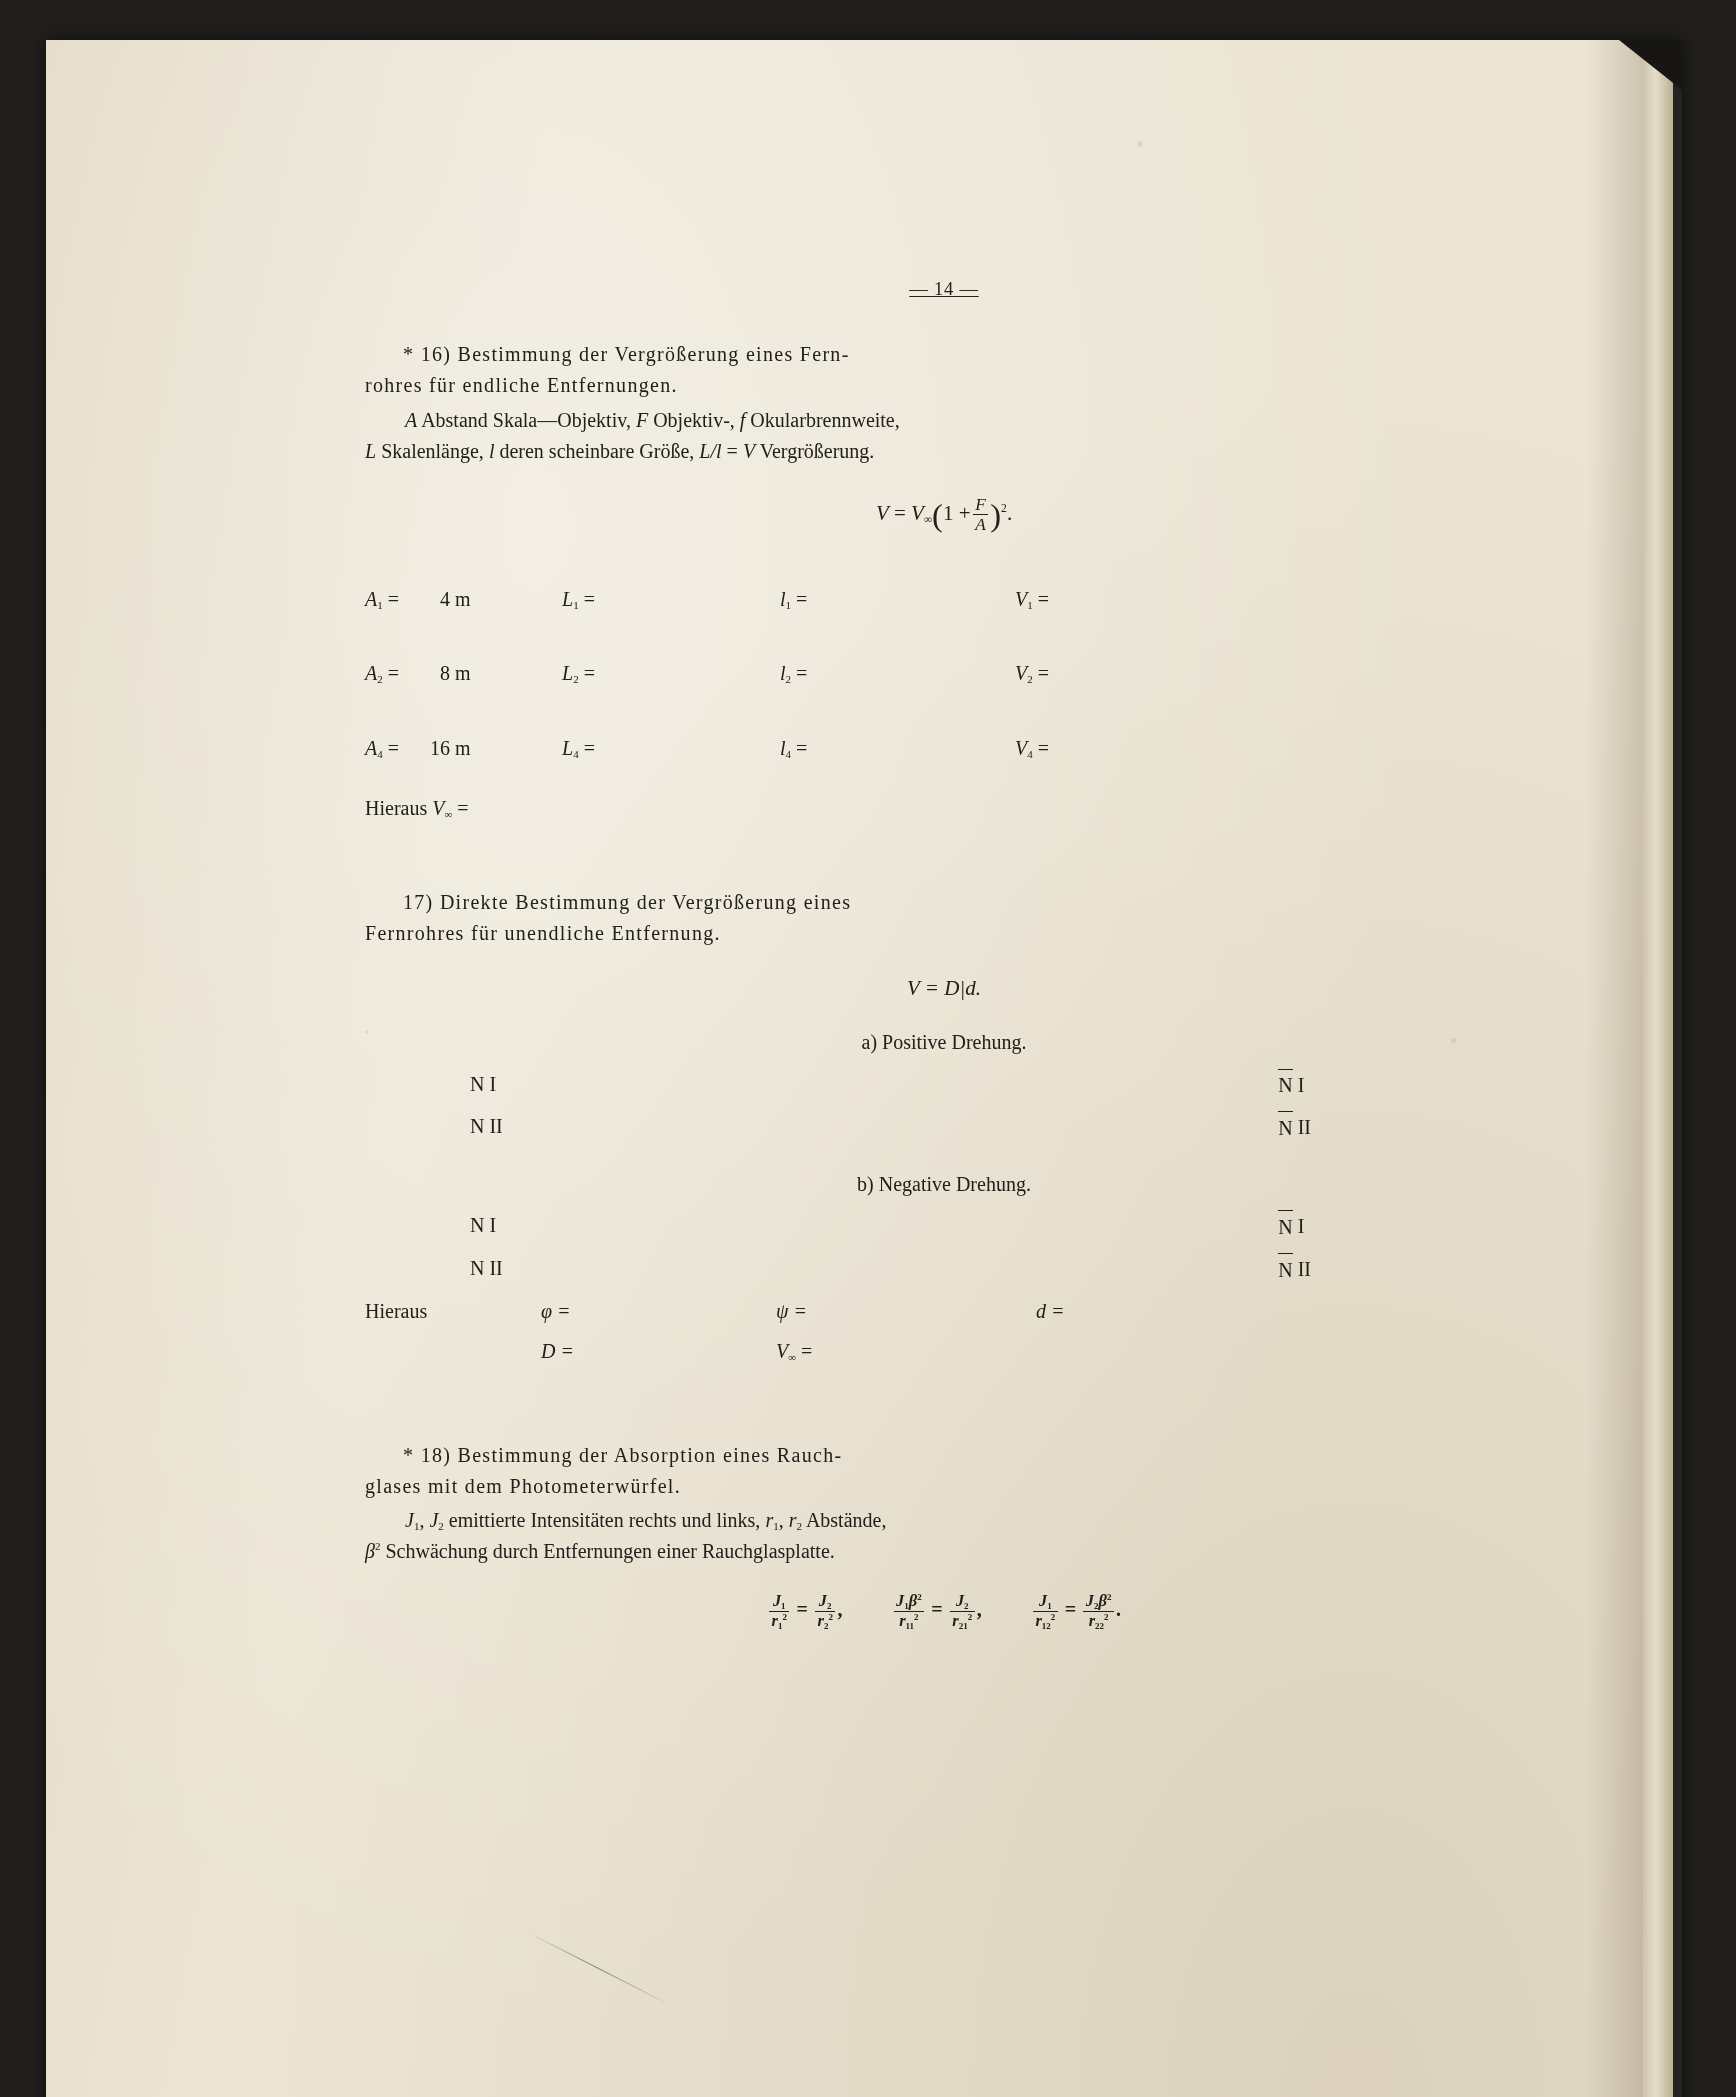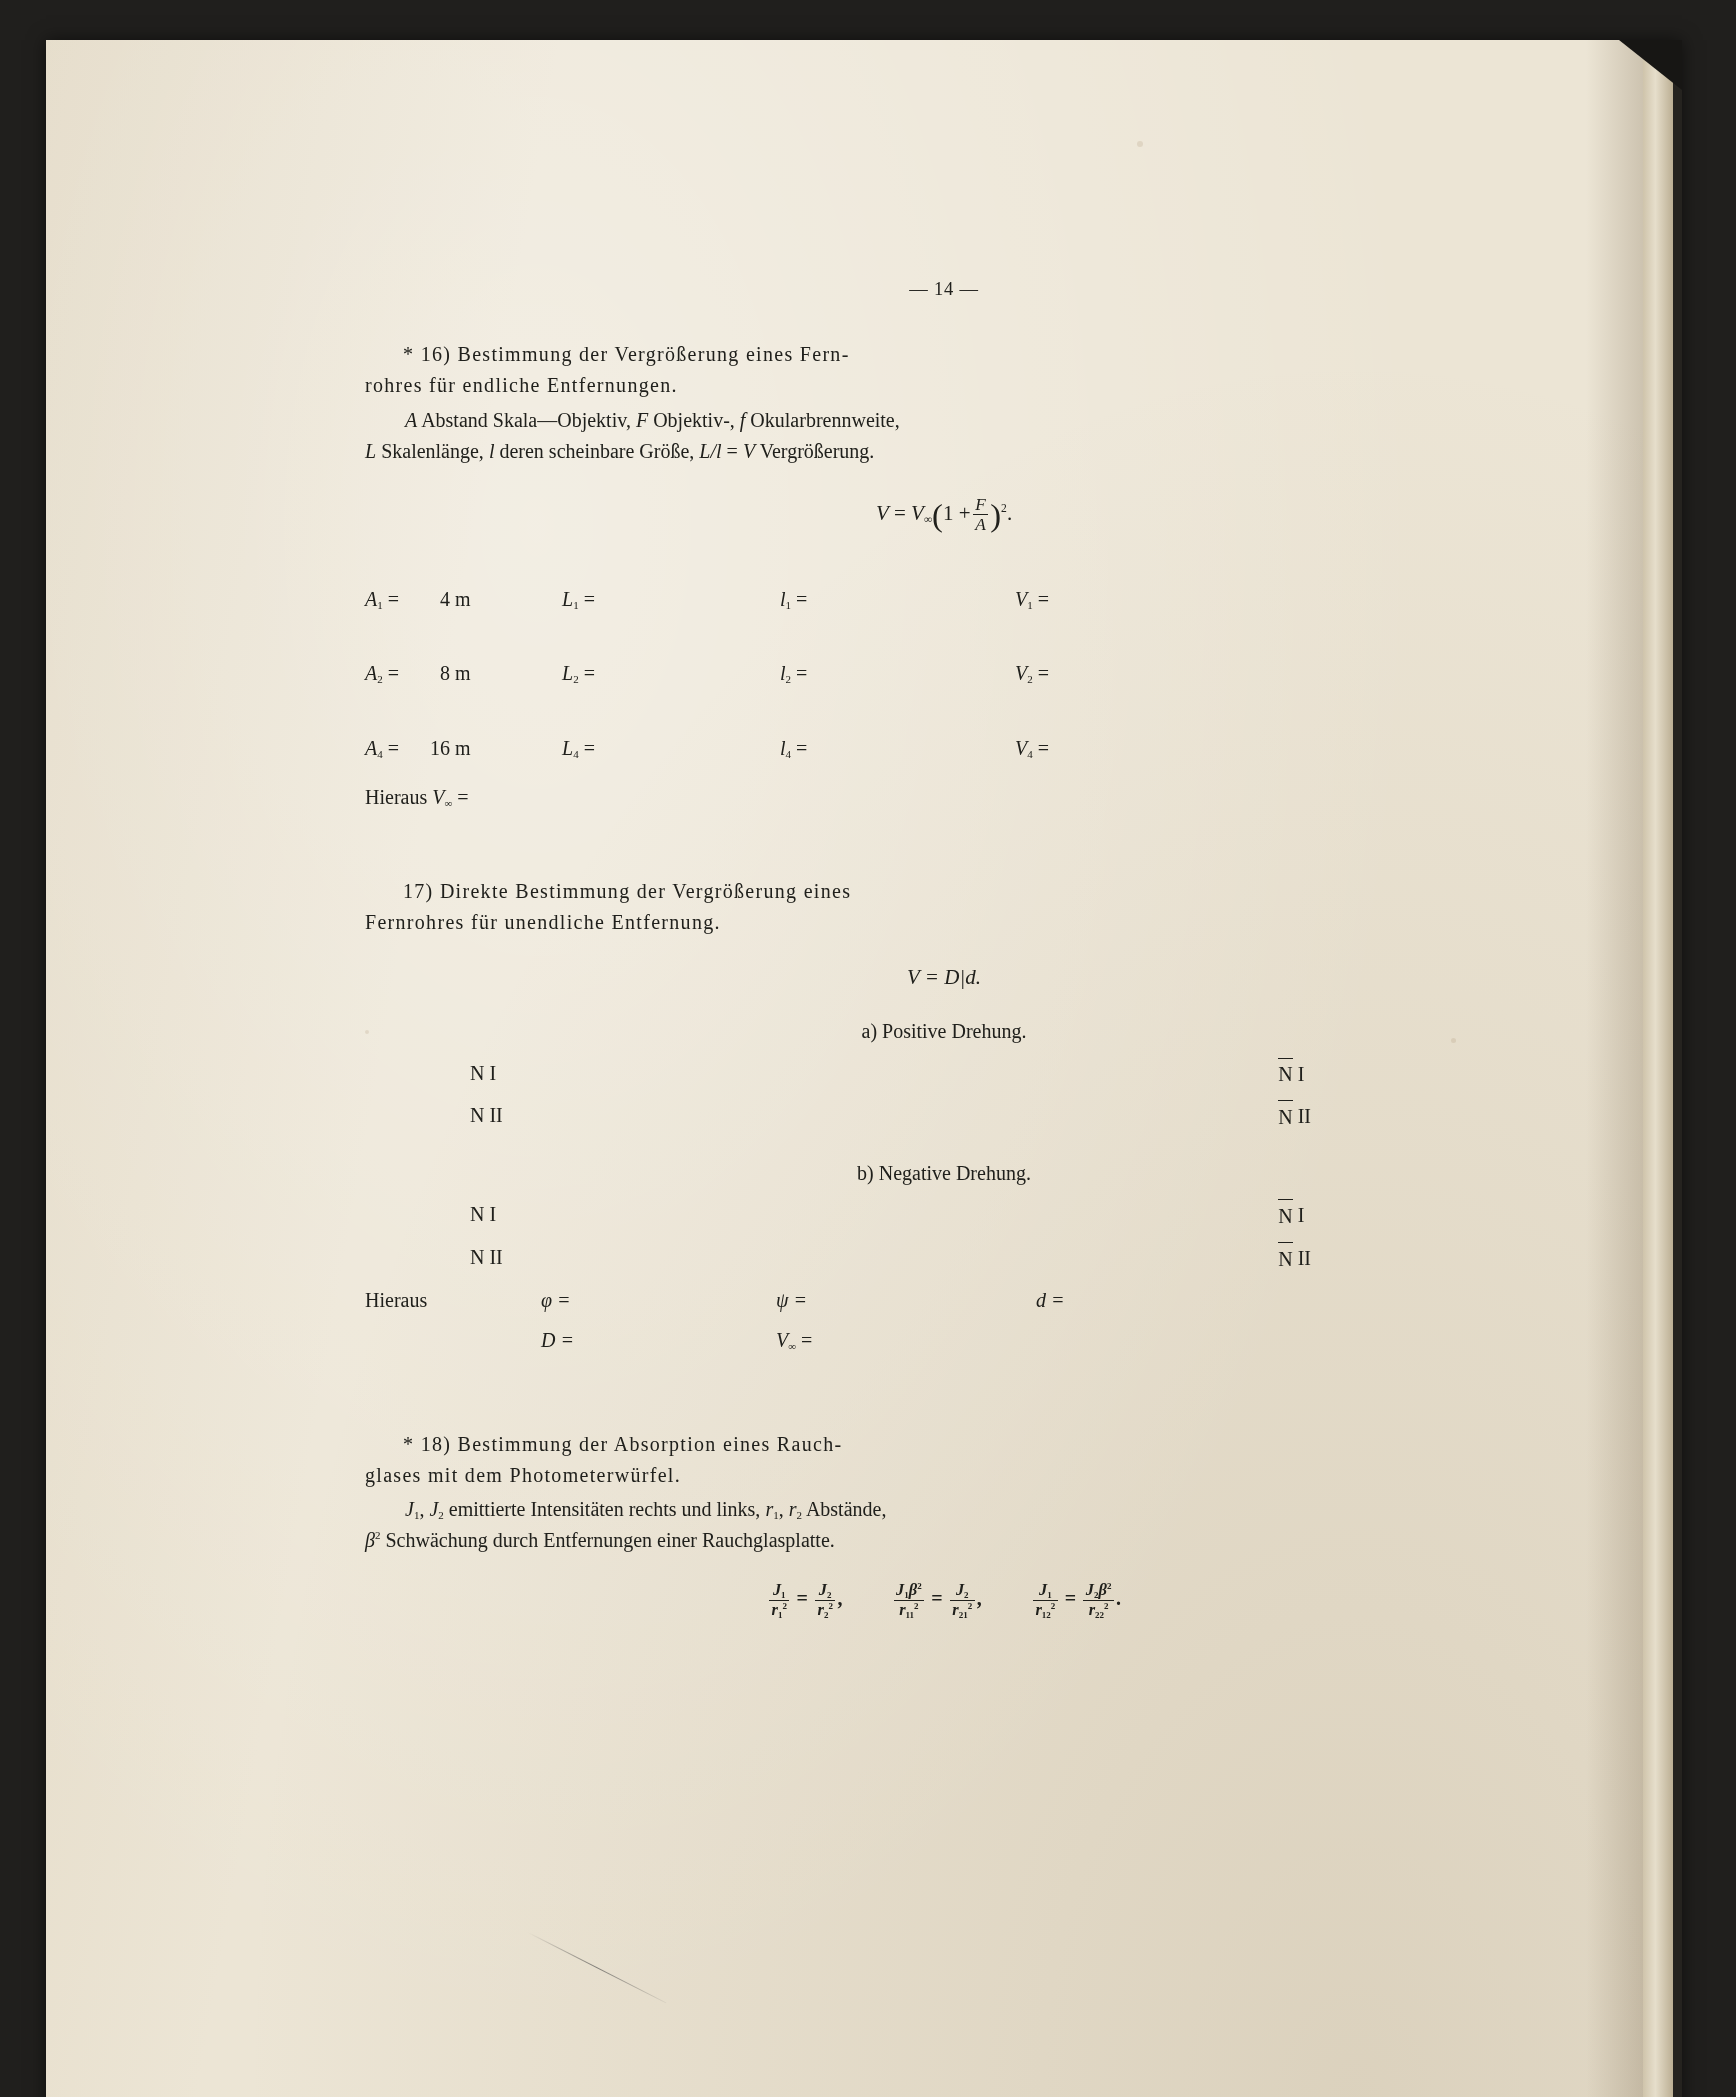--- a/index.html
+++ b/index.html
@@ -113,20 +113,21 @@
     color: #20201c;
     font-size: 19.3px;
     line-height: 1.52;
   }
 
   .folio {
     text-align: center;
     font-size: 18.5px;
     letter-spacing: 0.8px;
     margin-bottom: 36px;
+    text-decoration: underline;
   }
 
   .heading {
     letter-spacing: 1.3px;
     font-size: 20px;
     line-height: 1.55;
     margin-bottom: 3.4px;
   }
   .heading .ind { display:inline-block; width:38px; }
 
@@ -168,21 +169,21 @@
     font-size: 20px;
     margin-bottom: 12.6px;
     margin-top: 44px;
   }
   .c-a { width: 197px; }
   .c-l { width: 218px; }
   .c-ll { width: 235px; }
   .c-v { width: 168px; }
   .num-right { display:inline-block; width: 46px; text-align: right; }
 
-  .hieraus { font-size: 20px; margin-top: 19px; }
+  .hieraus { font-size: 20px; margin-top: 30px; }
 
   .gap-lg { height: 63px; }
   .gap-sm { height: 15px; }
 
   .center { text-align: center; font-size: 20px; }
 
   .nrow {
     display: flex;
     font-size: 20px;
     margin: 11px 0;

